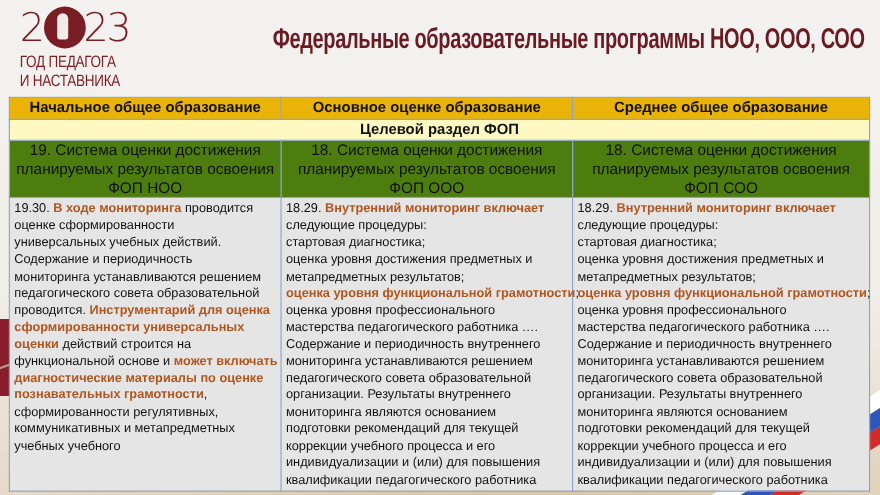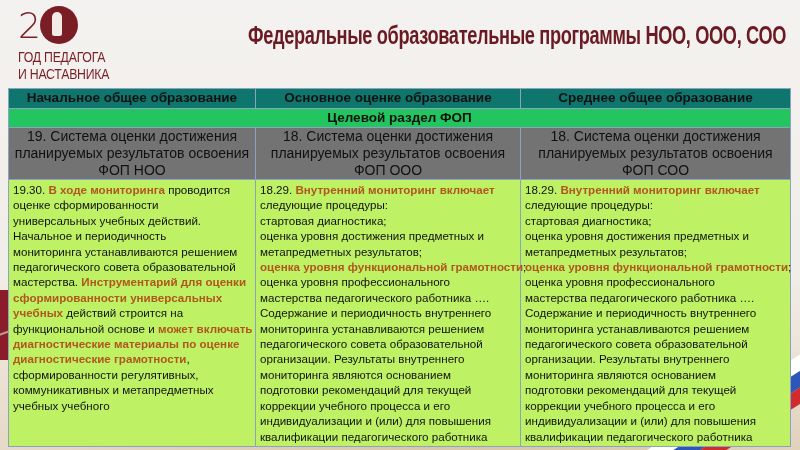--- a/index.html
+++ b/index.html
@@ -67,33 +67,33 @@
 
     table.fop {
       position: absolute; left: 8px; top: 88px; width: 782px;
       border-collapse: collapse; table-layout: fixed;
       font-family: "Liberation Sans", sans-serif; color: #111;
     }
     table.fop td, table.fop th {
       border: 1px solid #8aa3c4; vertical-align: top;
     }
     .row-head th {
-      background: #0f766e; font-weight: bold; font-size: 13.5px;
+      background: #eab308; font-weight: bold; font-size: 13.5px;
       text-align: center; height: 20px; line-height: 18px; padding: 0 4px;
     }
     .row-section td {
-      background: #22c55e; font-weight: bold; font-size: 13.5px; text-align: center;
+      background: #fef9c3; font-weight: bold; font-size: 13.5px; text-align: center;
       height: 19px; line-height: 17px;
     }
     .row-title td {
-      background: #737373; font-size: 14px; text-align: center;
+      background: #4d7c0f; font-size: 14px; text-align: center;
       height: 52px; line-height: 17px; padding: 0 4px; vertical-align: middle;
     }
     .row-body td {
-      background: #bef264; font-size: 11.6px; line-height: 15.4px;
+      background: #e5e5e5; font-size: 11.6px; line-height: 15.4px;
       padding: 2px 4px; height: 250px; text-align: left;
     }
     .hl { color: #b0561f; font-weight: bold; }
     .ln { display: block; white-space: nowrap; }
   </style>
 </head>
 <body>
 
 <div class="bg-warm"></div>
 <div class="bg-left-stripe"></div>
@@ -102,20 +102,21 @@
   <div class="w"></div>
     <div class="b"></div>
     <div class="r"></div>
 </div>
 
 <div class="logo">
   <div class="logo-year">
     <span class="d d2">2</span>
     <div class="circle"></div>
     <div class="bird"></div>
+    <span class="d d3">23</span>
   </div>
   <div class="logo-text">ГОД ПЕДАГОГА</div>
   <div class="logo-text">И НАСТАВНИКА</div>
 </div>
 
 <div class="page-title">Федеральные образовательные программы НОО, ООО, СОО</div>
 
 <table class="fop">
   <colgroup>
     <col style="width:247px">
@@ -146,29 +147,29 @@
       <span class="ln">18. Система оценки достижения</span>
       <span class="ln">планируемых результатов освоения</span>
       <span class="ln">ФОП СОО</span>
     </td>
   </tr>
   <tr class="row-body">
     <td>
       <span class="ln"><span>19.30. </span><span class="hl">В ходе мониторинга</span><span> проводится</span></span>
       <span class="ln">оценке сформированности</span>
       <span class="ln">универсальных учебных действий.</span>
-      <span class="ln">Начальное и периодичность</span>
+      <span class="ln">Содержание и периодичность</span>
       <span class="ln">мониторинга устанавливаются решением</span>
       <span class="ln">педагогического совета образовательной</span>
-      <span class="ln"><span>мастерства. </span><span class="hl">Инструментарий для оценки</span></span>
+      <span class="ln"><span>проводится. </span><span class="hl">Инструментарий для оценка</span></span>
       <span class="ln hl">сформированности универсальных</span>
-      <span class="ln"><span class="hl">учебных</span><span> действий строится на</span></span>
+      <span class="ln"><span class="hl">оценки</span><span> действий строится на</span></span>
       <span class="ln"><span>функциональной основе и </span><span class="hl">может включать</span></span>
       <span class="ln hl">диагностические материалы по оценке</span>
-      <span class="ln"><span class="hl">диагностические грамотности</span><span>,</span></span>
+      <span class="ln"><span class="hl">познавательных грамотности</span><span>,</span></span>
       <span class="ln">сформированности регулятивных,</span>
       <span class="ln">коммуникативных и метапредметных</span>
       <span class="ln">учебных учебного</span>
     </td>
     <td>
       <span class="ln"><span>18.29. </span><span class="hl">Внутренний мониторинг включает</span></span>
       <span class="ln">следующие процедуры:</span>
       <span class="ln">стартовая диагностика;</span>
       <span class="ln">оценка уровня достижения предметных и</span>
       <span class="ln">метапредметных результатов;</span>

